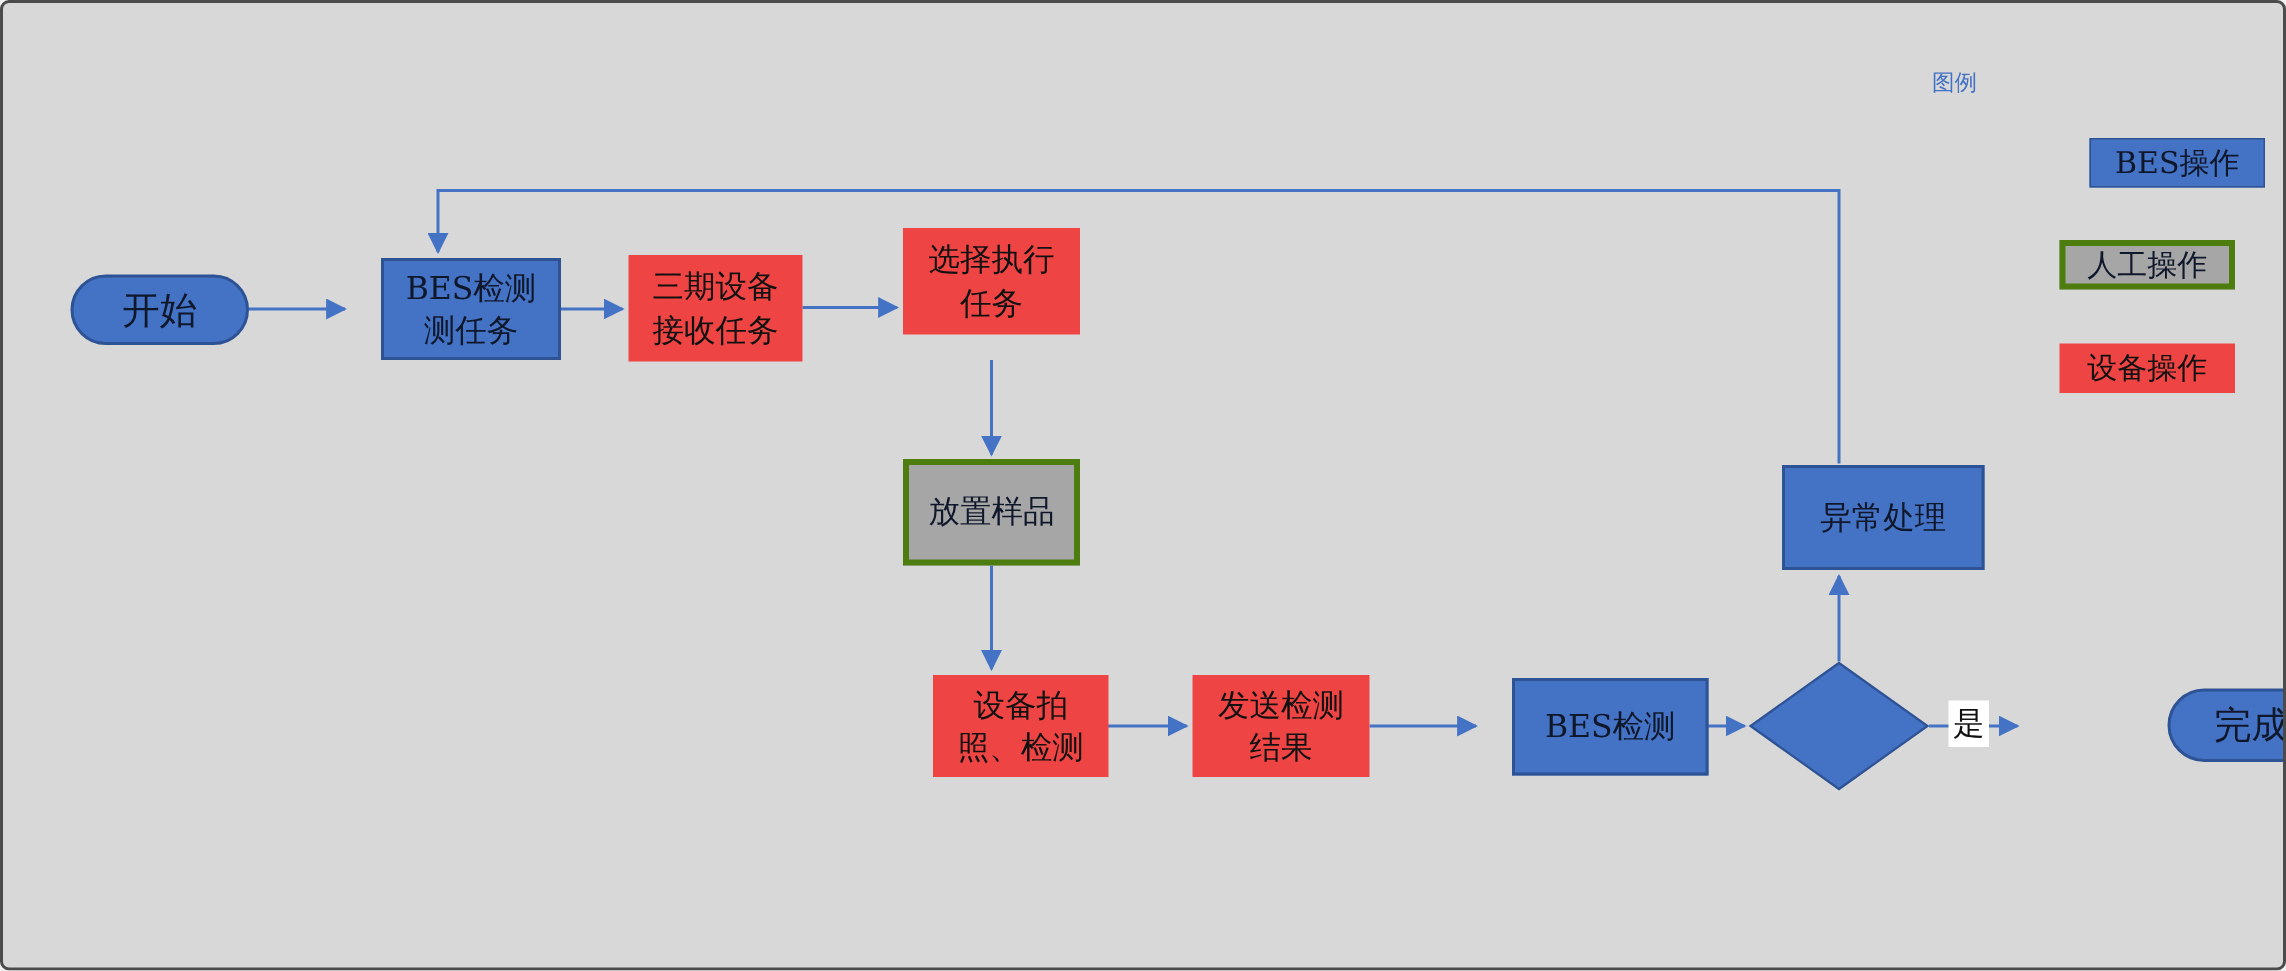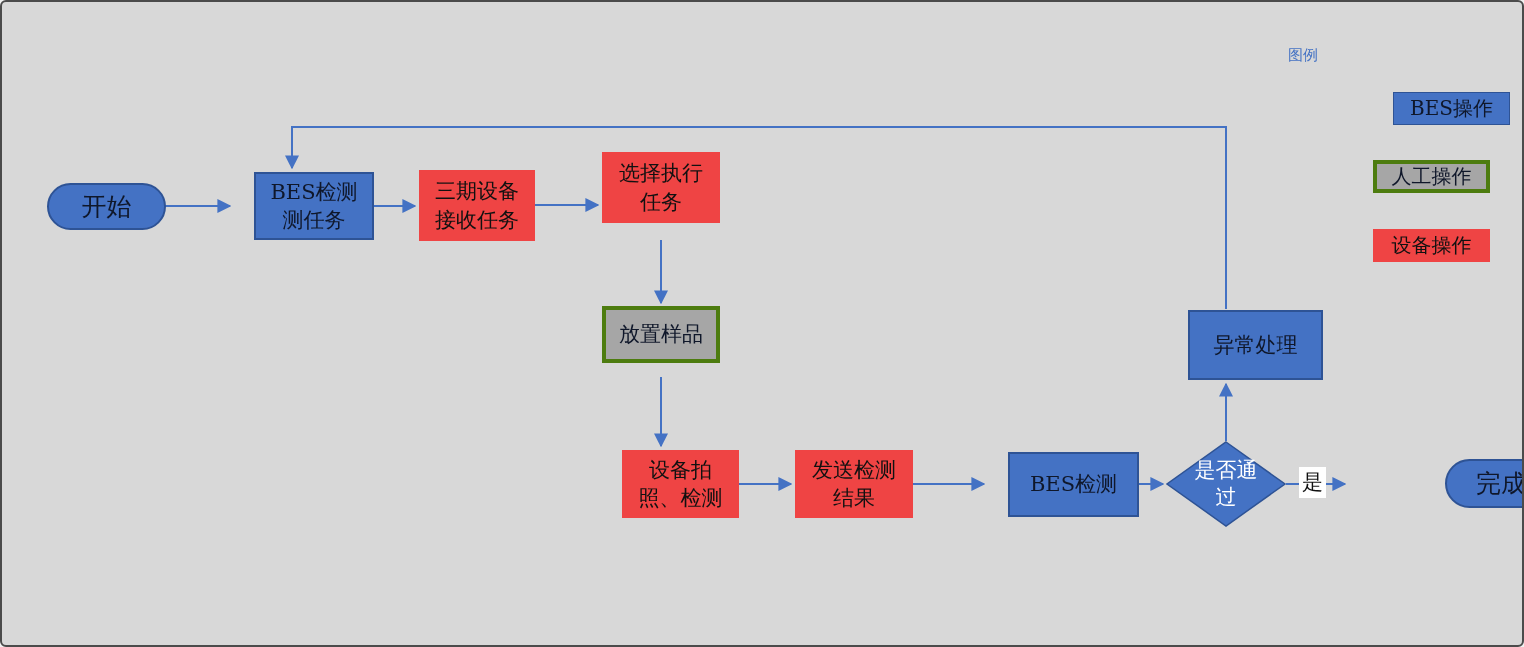--- a/index.html
+++ b/index.html
@@ -79,32 +79,30 @@
 
   <div class="node blue" style="left:232px;top:170px;width:120px;height:68px;">BES检测
 测任务</div>
 
   <div class="node white" style="left:417px;top:168px;width:116px;height:71px;">三期设备
 接收任务</div>
 
   <div class="node white" style="left:600px;top:150px;width:118px;height:71px;">选择执行
 任务</div>
 
-  <div class="node gray" style="left:600px;top:304px;width:118px;height:57px;">放置样品</div>
+  <div class="node gray" style="left:600px;top:304px;width:118px;height:71px;">放置样品</div>
 
   <div class="node white" style="left:600px;top:448px;width:117px;height:68px;margin-left:20px;">设备拍
 照、检测</div>
 
   <div class="node white" style="left:793px;top:448px;width:118px;height:68px;">发送检测
 结果</div>
 
   <div class="node blue" style="left:986px;top:450px;width:131px;height:65px;">BES检测</div>
 
-  <div class="diamond-label" style="left:1166px;top:440px;width:116px;height:84px;">是否通
-过</div>
 
   <div class="node blue" style="left:1166px;top:308px;width:135px;height:70px;">异常处理</div>
 
   <div class="node blue stadium" style="left:1423px;top:457px;width:112px;height:49px;">完成</div>
 
   <div class="edge-label" style="left:1297px;top:465px;">是</div>
 
   <div class="legend-title" style="left:1286px;top:44px;">图例</div>
 
   <div class="legend-item blue" style="left:1371px;top:90px;border-width:1px;">BES操作</div>

